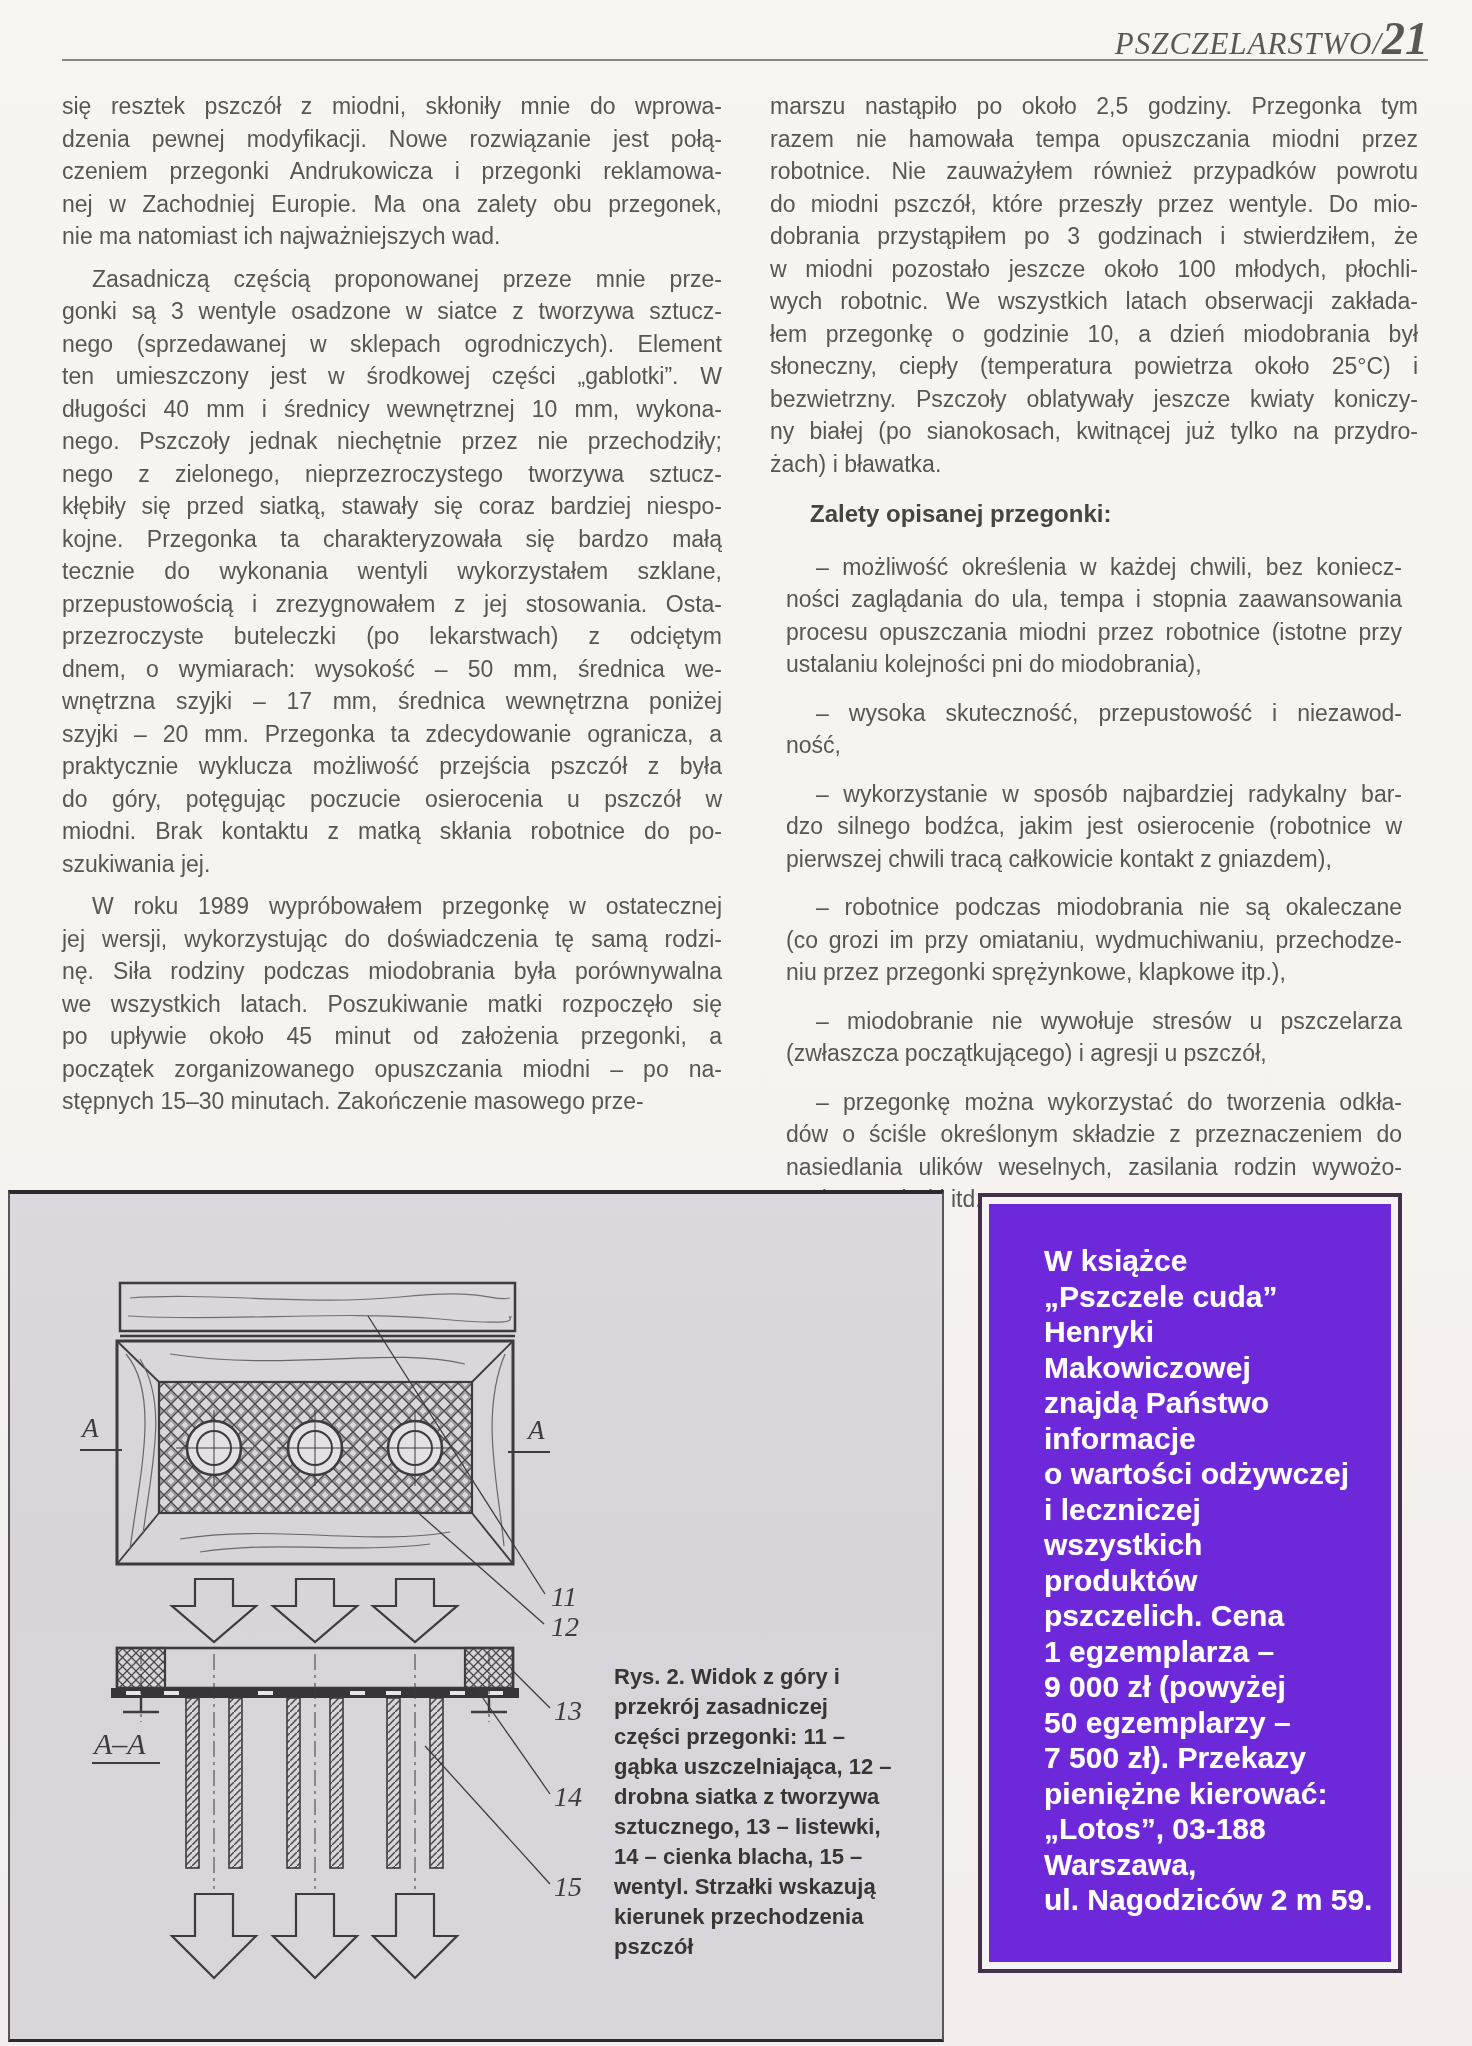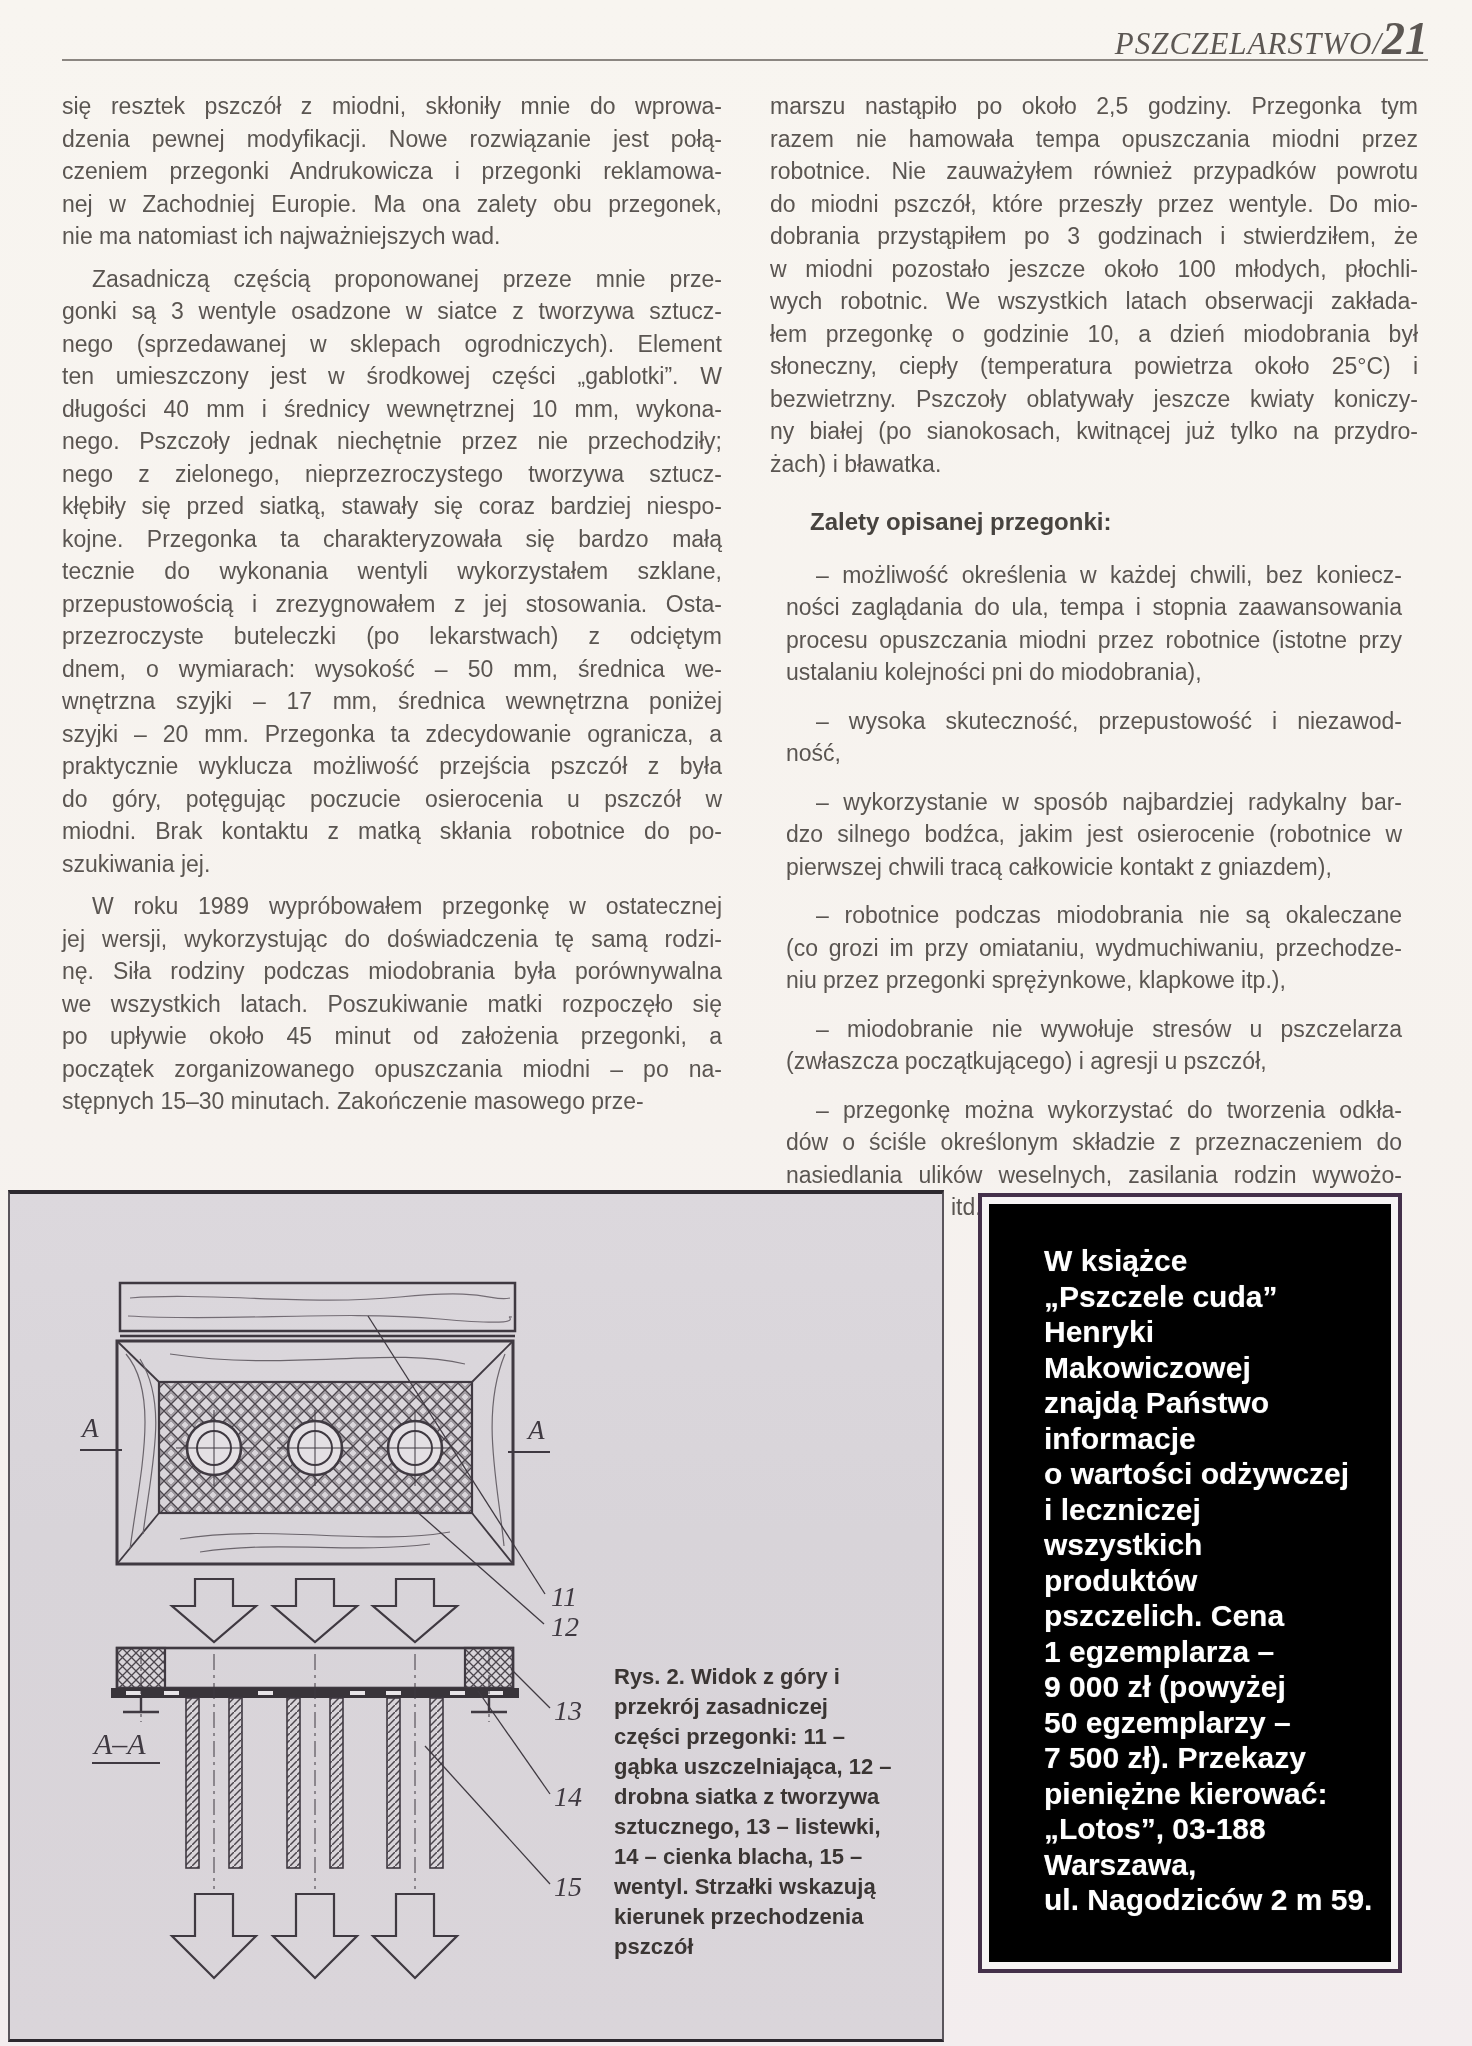--- a/index.html
+++ b/index.html
@@ -33,21 +33,21 @@
   .col-left  { left:62px;  width:660px; }
   .col-right { left:770px; width:648px; }
 
   .para { margin:0 0 10px 0; }
   .line { white-space:nowrap; text-align:justify; text-align-last:justify; }
   .para .line:last-child { text-align-last:left; }
   .indent-first .line:first-child { text-indent:30px; }
 
   .section-heading {
     font-weight:bold; font-size:24px; color:#47433f;
-    margin:26px 0 20px 0; text-indent:40px;
+    margin:18px 0 20px 0; text-indent:40px;
   }
   .bullets .para { margin:16px; }
 
   
   .figure-panel {
     position:absolute; left:8px; top:1190px; width:936px; height:852px;
     box-sizing:border-box;
     background:linear-gradient(180deg,#dcd8dd 0%, #d8d4d9 40%, #dad5da 100%);
     border-top:4px solid #2c282e;
     border-bottom:3px solid #2c282e;
@@ -59,21 +59,21 @@
   .figure-caption {
     position:absolute; left:604px; top:468px; width:322px;
     font-weight:bold; font-size:22px; line-height:30px; color:#3a3533;
   }
   .figure-caption .line { text-align:center; text-align-last:left; }
 
   
   .ad-box {
     position:absolute; left:978px; top:1193px; width:424px; height:780px;
     box-sizing:border-box;
-    background:#000000;
+    background:#6d28d9;
     border:4px solid #44304a;
     box-shadow:inset 0 0 0 7px #f6f3f4;
   }
   .ad-text {
     position:absolute; left:62px; top:46px; width:340px;
     font-weight:bold; font-size:30px; line-height:35.5px; color:#ffffff;
     text-shadow:0 0 1px rgba(255,255,255,.4);
   }
   .ad-text .line { text-align:left; text-align-last:left; }
 </style>

